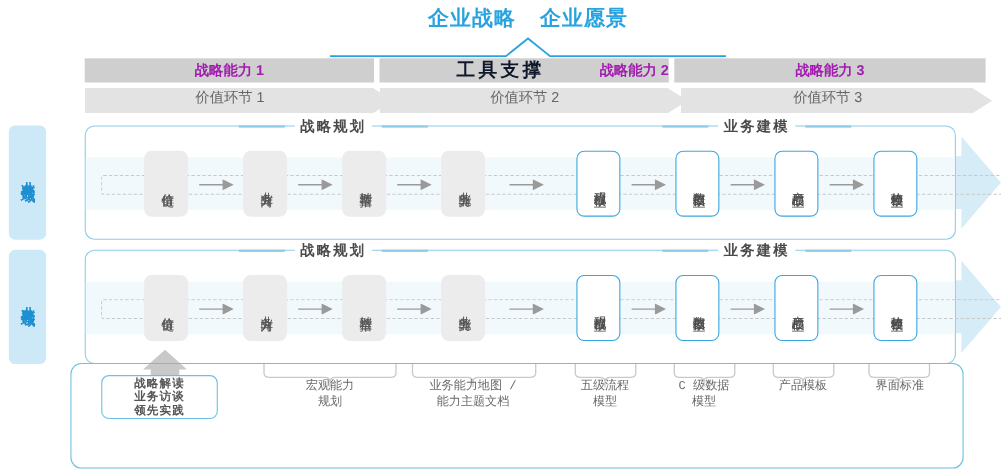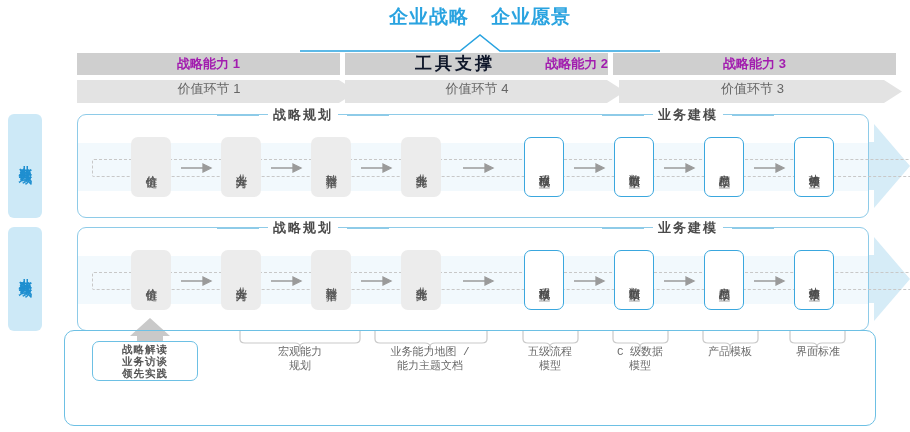--- a/index.html
+++ b/index.html
@@ -163,21 +163,21 @@
     <span>战略能力 2</span>
   </div>
   <div class="cap-bar cap3">
     <span>战略能力 3</span>
   </div>
 
   <div class="chev chev1">
     <span>价值环节 1</span>
   </div>
   <div class="chev chev2">
-    <span>价值环节 4</span>
+    <span>价值环节 2</span>
   </div>
   <div class="chev chev3">
     <span>价值环节 3</span>
   </div>
 
   <div class="domain-tab dt1">
     <span>业务领域 1</span>
   </div>
   <div class="domain-tab dt2">
     <span>业务领域 2</span>

